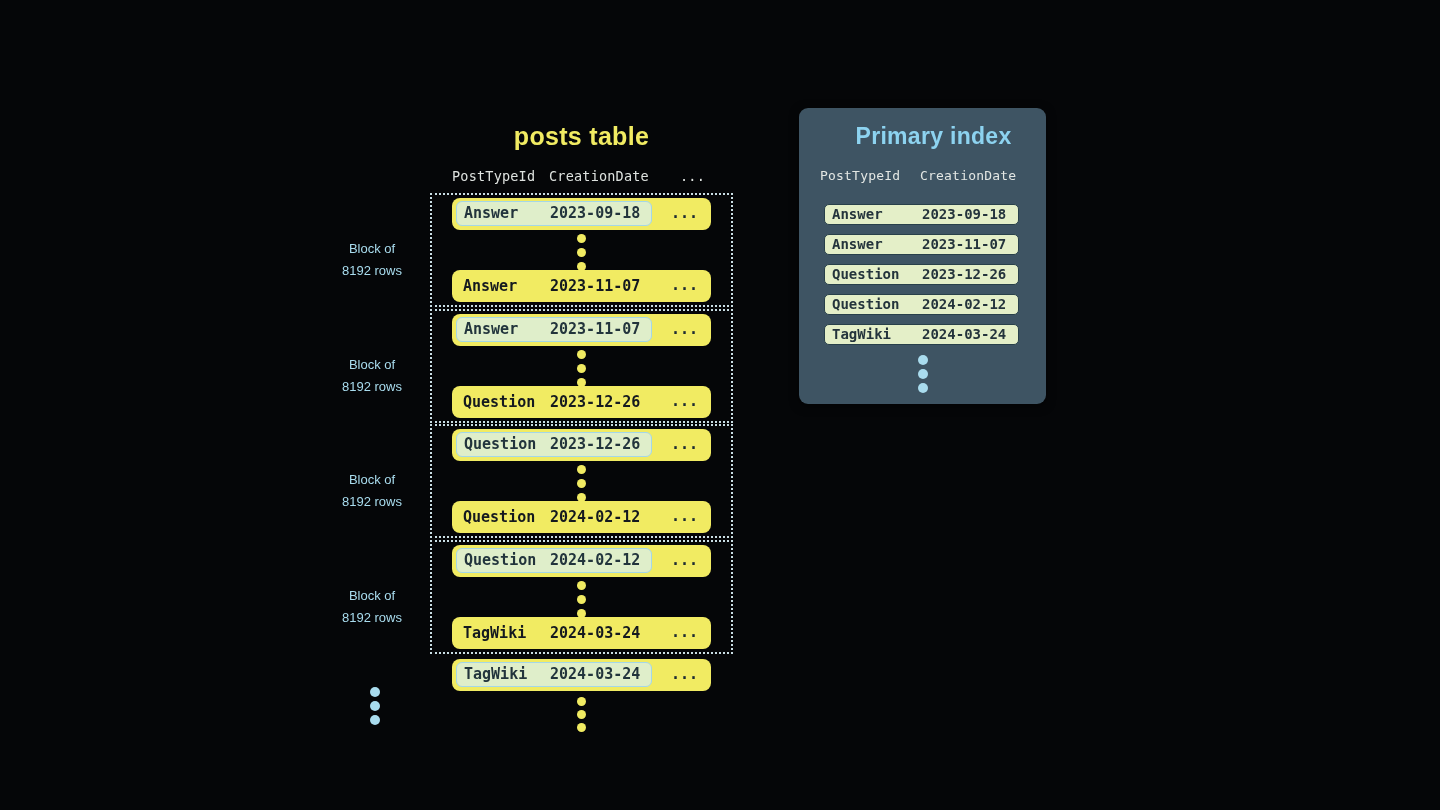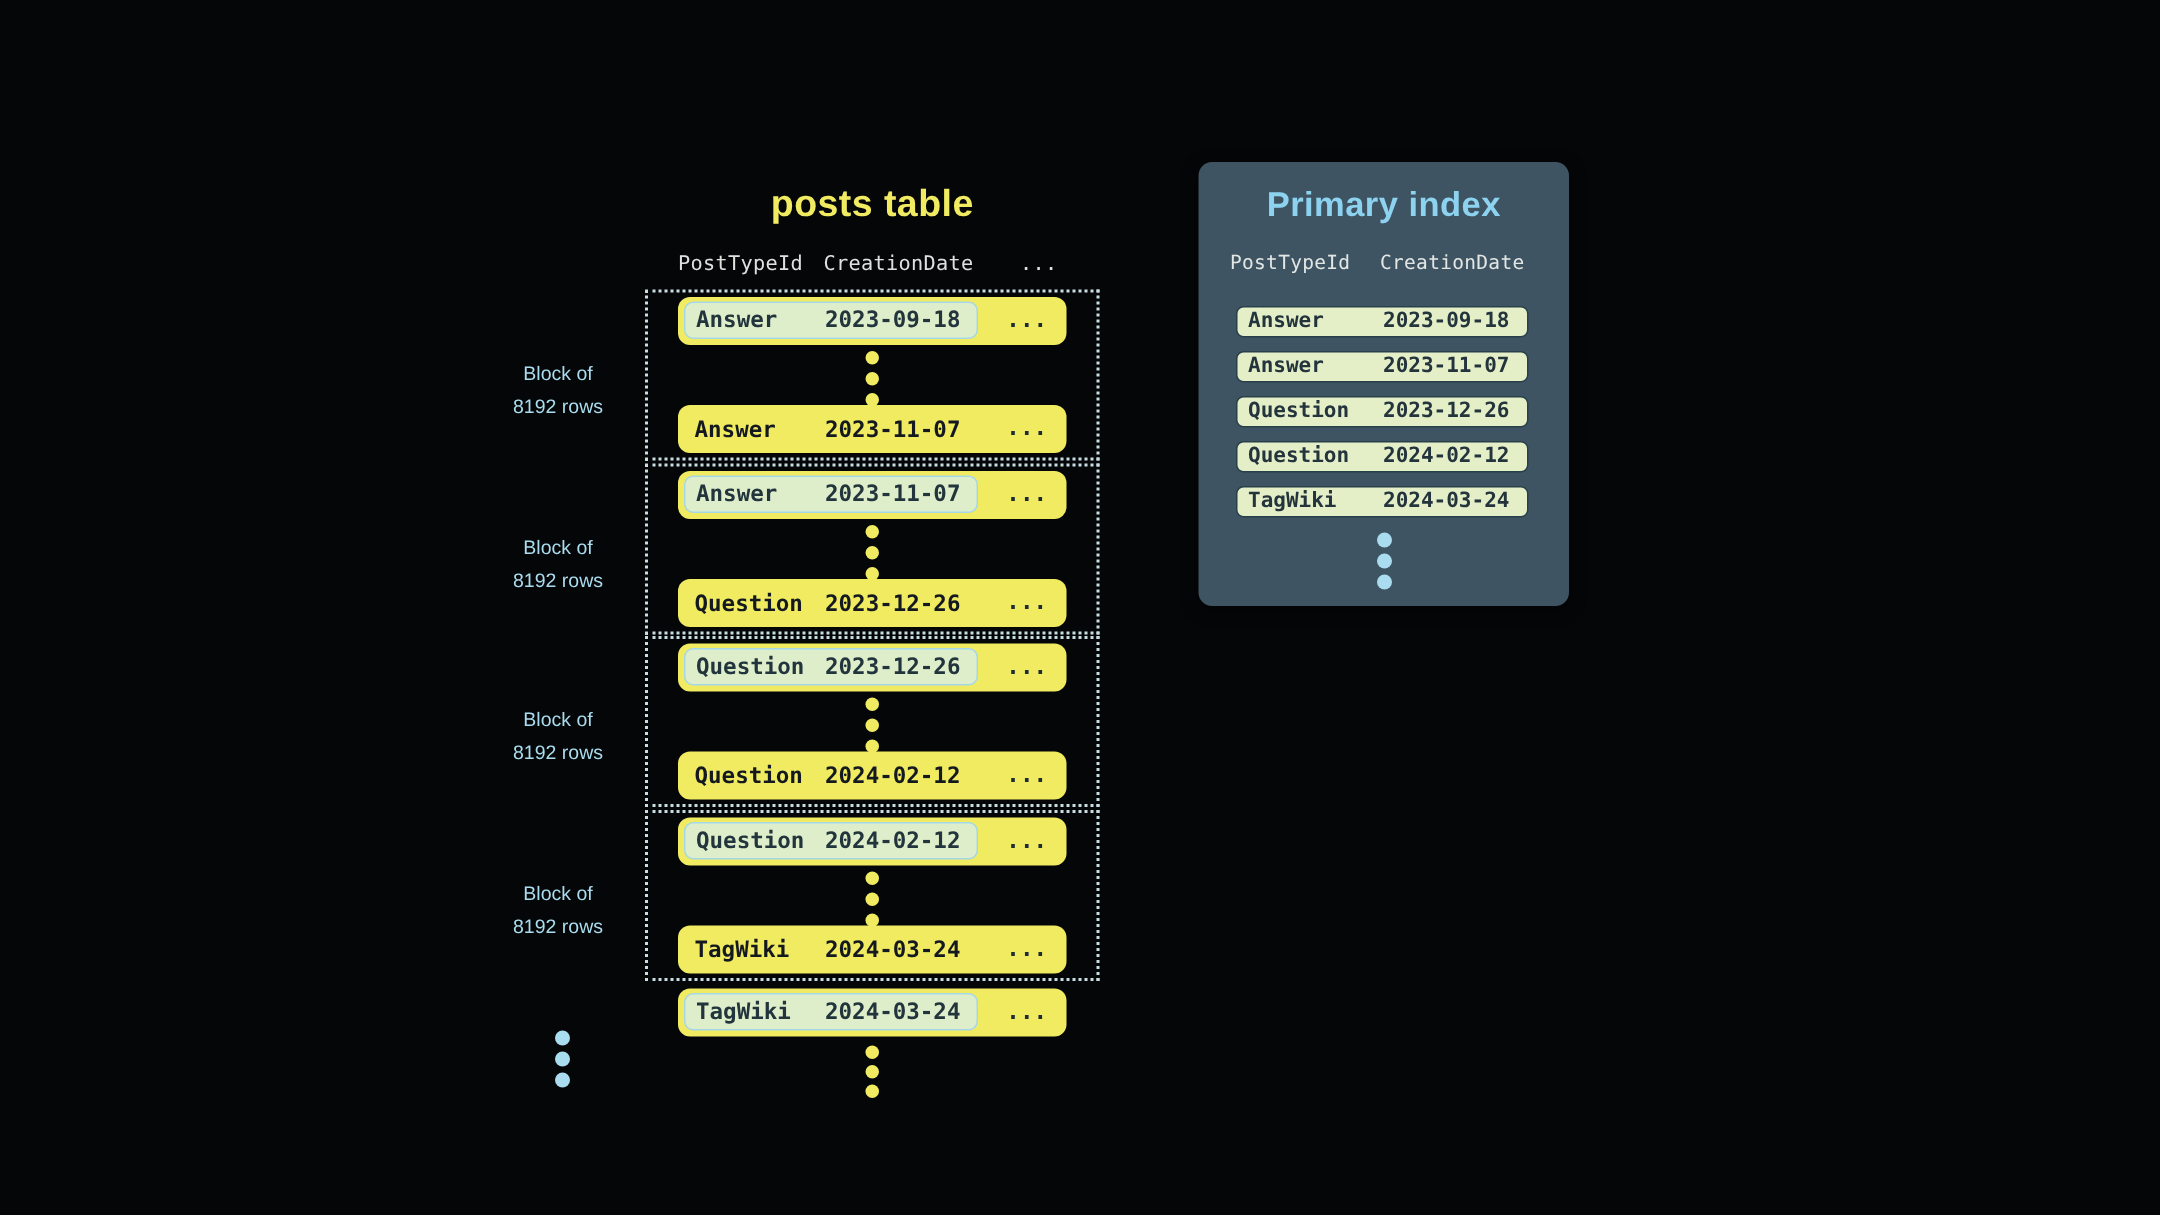--- a/index.html
+++ b/index.html
@@ -65,21 +65,21 @@
   .dot-blue   { width:10px; height:10px; background:#a9dcee; }
 
   
   .panel {
     position:absolute; left:799px; top:108px; width:247px; height:296px;
     background:#3e5463; border-radius:9px;
     box-shadow:0 2px 10px rgba(0,0,0,0.55);
   }
   .panel-title {
     position:absolute; top:15px; left:0; width:100%; text-align:center;
-    font-size:23px; font-weight:600; color:#8dd3f0; letter-spacing:0.3px;
+    font-size:23px; font-weight:600; color:#8dd3f0; letter-spacing:0.3px;padding-left:11px;
   }
   .panel-head {
     position:absolute; top:60px; font-size:13px; font-weight:500;
     color:#e3e7e4; letter-spacing:0.2px;
   }
   .idx-row {
     position:absolute; left:25px; width:186px; height:19px;
     background:#e4efc8; border:1.5px solid #28404a; border-radius:5px;
     line-height:19px; padding-left:7px;
     font-size:14px; font-weight:bold; color:#24343c; white-space:pre;

